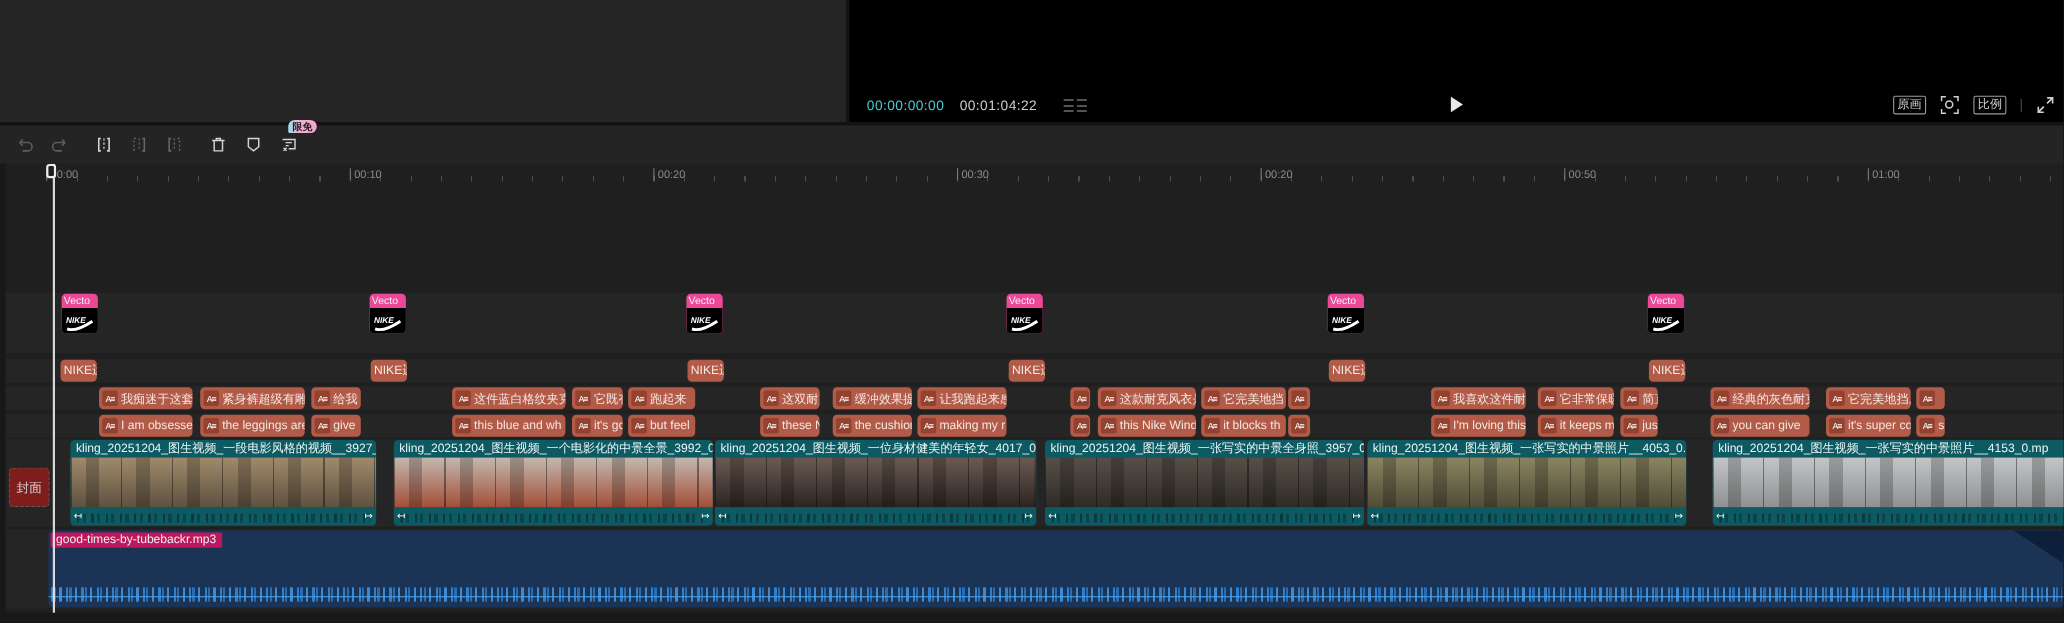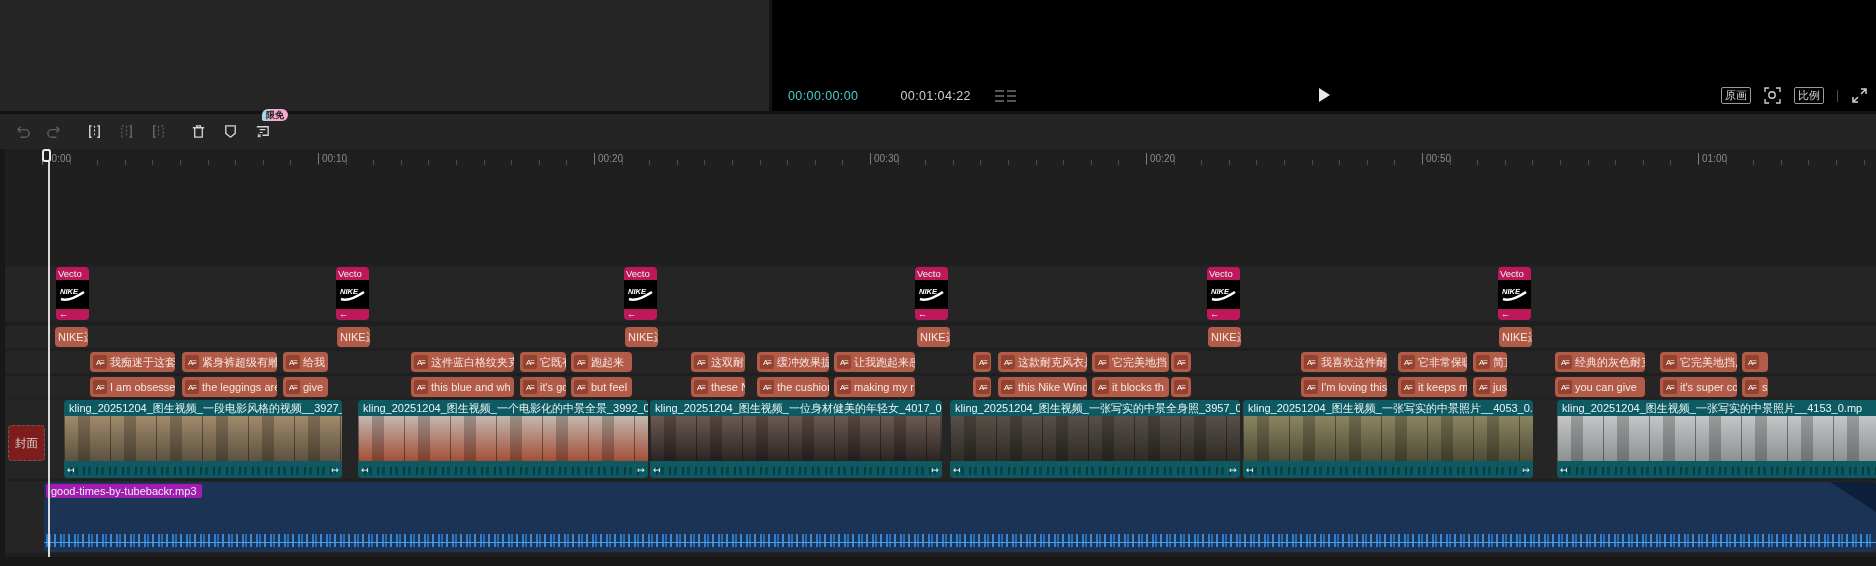--- a/index.html
+++ b/index.html
@@ -6,21 +6,21 @@
   *{box-sizing:border-box;}
   #stage{position:relative;width:1876px;height:566px;overflow:hidden;
     font-family:"Liberation Sans","DejaVu Sans",sans-serif;color:#ddd;}
 
   
   .preview{position:absolute;left:0;top:0;width:1876px;height:111px;display:flex;}
   .preview-left{width:772px;background:#252525;border-right:3px solid #141414;}
   .preview-right{flex:1;background:#000000;position:relative;}
   .timecode{position:absolute;left:16px;bottom:8px;font-size:12.5px;letter-spacing:.4px;display:flex;gap:14px;align-items:center;}
   .tc-cur{color:#45cfd2;}
-  .tc-total{color:#cfcfcf;margin-left:28px;}
+  .tc-total{color:#cfcfcf;}
   .display-ico{display:inline-flex;gap:3px;margin-left:10px;opacity:.45;}
   .display-ico i{display:block;width:9px;height:13px;
     background:repeating-linear-gradient(180deg,#bbb 0 2px,transparent 2px 5px);}
   .play-btn{position:absolute;left:50%;bottom:3px;transform:translateX(-50%);
     width:26px;height:26px;display:flex;align-items:center;justify-content:center;cursor:pointer;}
   .play-tri{width:0;height:0;border-left:11px solid #e8e8e8;border-top:7px solid transparent;border-bottom:7px solid transparent;}
   .pv-controls{position:absolute;right:8px;bottom:7px;display:flex;align-items:center;gap:13px;}
   .chip{border:1px solid #9a9a9a;color:#d5d5d5;font-size:11px;padding:1px 3px;border-radius:2px;line-height:13px;}
   .ico{width:17px;height:17px;display:block;}
   .ctl-sep{width:1px;height:12px;background:#4a4a4a;}
@@ -41,21 +41,21 @@
     background:repeating-linear-gradient(90deg,#4d4d4d 0 1px,transparent 1px 27.6px);}
   .ruler-label{position:absolute;top:4px;font-size:10px;color:#8b8b8b;white-space:nowrap;}
   .ruler-label::before{content:"";display:inline-block;width:1px;height:11px;background:#7c7c7c;margin-right:3px;vertical-align:-2px;}
   .left-gutter{position:absolute;left:0;top:0;width:5px;height:417px;background:#181818;}
   .bottom-strip{position:absolute;left:0;bottom:0;width:1876px;height:9px;background:#181818;}
 
   .cover-btn{position:absolute;left:8px;top:276px;width:37px;height:36px;border:1px dashed #5d5d5d;border-radius:4px;
     background:#7f1d1d;color:#d8d8d8;font-size:11.5px;display:flex;align-items:center;justify-content:center;cursor:pointer;}
 
   
-  .clip-sticker{position:absolute;top:118px;width:33px;height:53px;background:#be185d;border-radius:4px;overflow:hidden;cursor:pointer;}
+  .clip-sticker{position:absolute;top:118px;width:33px;height:36px;background:#ec4899;border-radius:4px;overflow:hidden;cursor:pointer;}
   .cs-header{height:13px;font-size:9.5px;line-height:13px;color:#e8f6f6;padding-left:2px;white-space:nowrap;overflow:hidden;}
   .cs-thumb{height:29px;background:#000;display:flex;align-items:center;justify-content:center;}
   .cs-footer{height:11px;color:#fff;font-size:9px;line-height:10px;padding-left:3px;}
 
   
   .clip-title{position:absolute;top:178px;width:33px;height:20px;background:#b25b48;border-radius:4px;
     color:#f6e7e1;font-size:11px;line-height:20px;padding-left:3px;white-space:nowrap;overflow:hidden;cursor:pointer;}
 
   
   .clip-sub{position:absolute;height:20px;background:#b25b48;border-radius:4px;display:flex;align-items:center;
@@ -70,21 +70,21 @@
   .cv-header{height:16px;font-size:11px;line-height:16px;color:#eaf6f6;padding:0 5px;white-space:nowrap;overflow:hidden;}
   .cv-thumbs{height:45px;}
   .cv-footer{height:17px;position:relative;}
   .cv-footer::before{content:"";position:absolute;left:6px;right:6px;bottom:3px;height:8px;
     background:repeating-linear-gradient(90deg,#083940 0 2px,transparent 2px 5px,#0a434b 5px 8px,transparent 8px 13px);}
   .trim-l,.trim-r{position:absolute;bottom:3px;font-size:9px;color:#fff;z-index:2;}
   .trim-l{left:3px;} .trim-r{right:3px;}
 
   
   .clip-audio{position:absolute;left:44px;top:333px;width:1832px;height:70px;background:#1b3456;border-radius:4px;overflow:hidden;cursor:pointer;}
-  .ca-label{position:absolute;left:2px;top:2px;background:#a21caf;color:#e9eff6;font-size:11px;padding:1px 5px;border-radius:2px;}
+  .ca-label{position:absolute;left:2px;top:2px;background:#be185d;color:#e9eff6;font-size:11px;padding:1px 5px;border-radius:2px;}
   .ca-wave{position:absolute;left:2px;right:2px;bottom:5px;height:13px;
     background:repeating-linear-gradient(90deg,#2f7fd0 0 2px,transparent 2px 3px,#2a6cb4 3px 5px,transparent 5px 8px,#3b8ad8 8px 10px,transparent 10px 14px);}
   .ca-line{position:absolute;left:0;right:0;bottom:9px;height:1px;background:#4e9fe0;}
   .ca-fold{position:absolute;right:0;top:0;width:0;height:0;border-top:30px solid #0d1f3a;border-left:46px solid transparent;}
 
   
   .playhead-line{position:absolute;left:48px;top:0;width:2px;height:408px;background:rgba(232,232,232,.92);z-index:9;}
   .playhead-head{position:absolute;left:42px;top:0;width:9px;height:13px;border:2px solid #ececec;border-radius:3px;background:#1f1f1f;z-index:10;}
 
   svg{display:block;}

